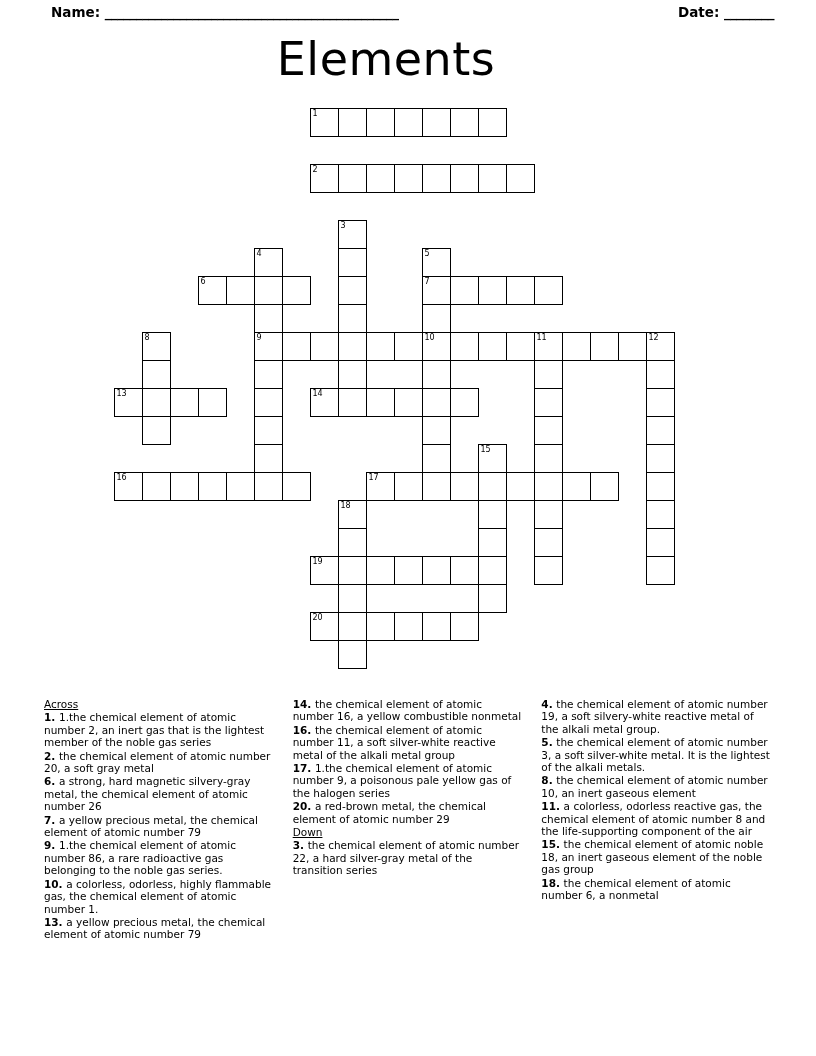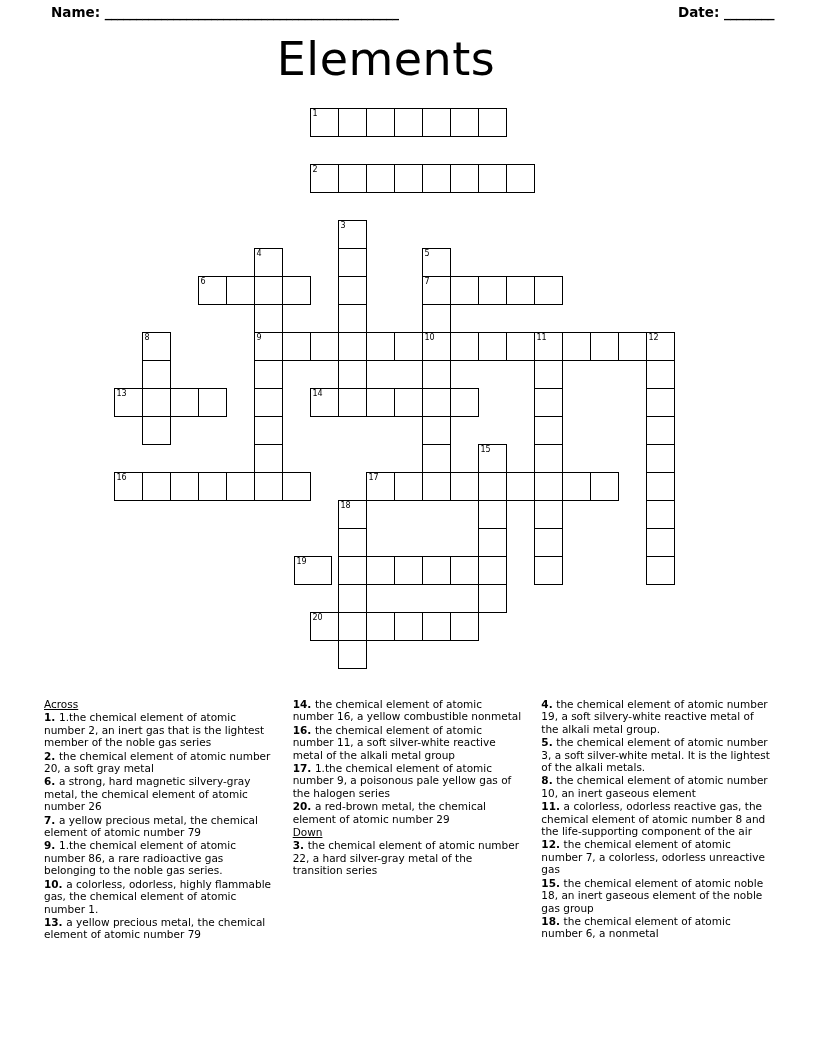--- a/index.html
+++ b/index.html
@@ -254,21 +254,21 @@
       <div class="cell" style="left: 224px; top: 392px;">
         <span class="num">18</span>
       </div>
       <div class="cell" style="left: 364px; top: 392px;"></div>
       <div class="cell" style="left: 420px; top: 392px;"></div>
       <div class="cell" style="left: 532px; top: 392px;"></div>
       <div class="cell" style="left: 224px; top: 420px;"></div>
       <div class="cell" style="left: 364px; top: 420px;"></div>
       <div class="cell" style="left: 420px; top: 420px;"></div>
       <div class="cell" style="left: 532px; top: 420px;"></div>
-      <div class="cell" style="left: 180px; top: 448px; padding-left: 36px;">
+      <div class="cell" style="left: 196px; top: 448px; padding-left: 36px;">
         <span class="num">19</span>
       </div>
       <div class="cell" style="left: 224px; top: 448px;"></div>
       <div class="cell" style="left: 252px; top: 448px;"></div>
       <div class="cell" style="left: 280px; top: 448px;"></div>
       <div class="cell" style="left: 308px; top: 448px;"></div>
       <div class="cell" style="left: 336px; top: 448px;"></div>
       <div class="cell" style="left: 364px; top: 448px;"></div>
       <div class="cell" style="left: 420px; top: 448px;"></div>
       <div class="cell" style="left: 532px; top: 448px;"></div>
@@ -302,19 +302,18 @@
         <div class="clue"><b>17. </b><span>1.the chemical element of atomic number 9, a poisonous pale yellow gas of the halogen series</span></div>
         <div class="clue"><b>20. </b><span>a red-brown metal, the chemical element of atomic number 29</span></div>
         <div class="clue-head">Down</div>
         <div class="clue"><b>3. </b><span>the chemical element of atomic number 22, a hard silver-gray metal of the transition series</span></div>
       </div>
     <div class="clue-col">
         <div class="clue"><b>4. </b><span>the chemical element of atomic number 19, a soft silvery-white reactive metal of the alkali metal group.</span></div>
         <div class="clue"><b>5. </b><span>the chemical element of atomic number 3, a soft silver-white metal. It is the lightest of the alkali metals.</span></div>
         <div class="clue"><b>8. </b><span>the chemical element of atomic number 10, an inert gaseous element</span></div>
         <div class="clue"><b>11. </b><span>a colorless, odorless reactive gas, the chemical element of atomic number 8 and the life-supporting component of the air</span></div>
-        <div class="clue"><b>12. </b><span>the chemical element of atomic number 7, a colorless, odorless unreactive gas</span></div>
         <div class="clue"><b>15. </b><span>the chemical element of atomic noble 18, an inert gaseous element of the noble gas group</span></div>
         <div class="clue"><b>18. </b><span>the chemical element of atomic number 6, a nonmetal</span></div>
       </div>
   </div>
 
 </div>
 
 </body></html>

